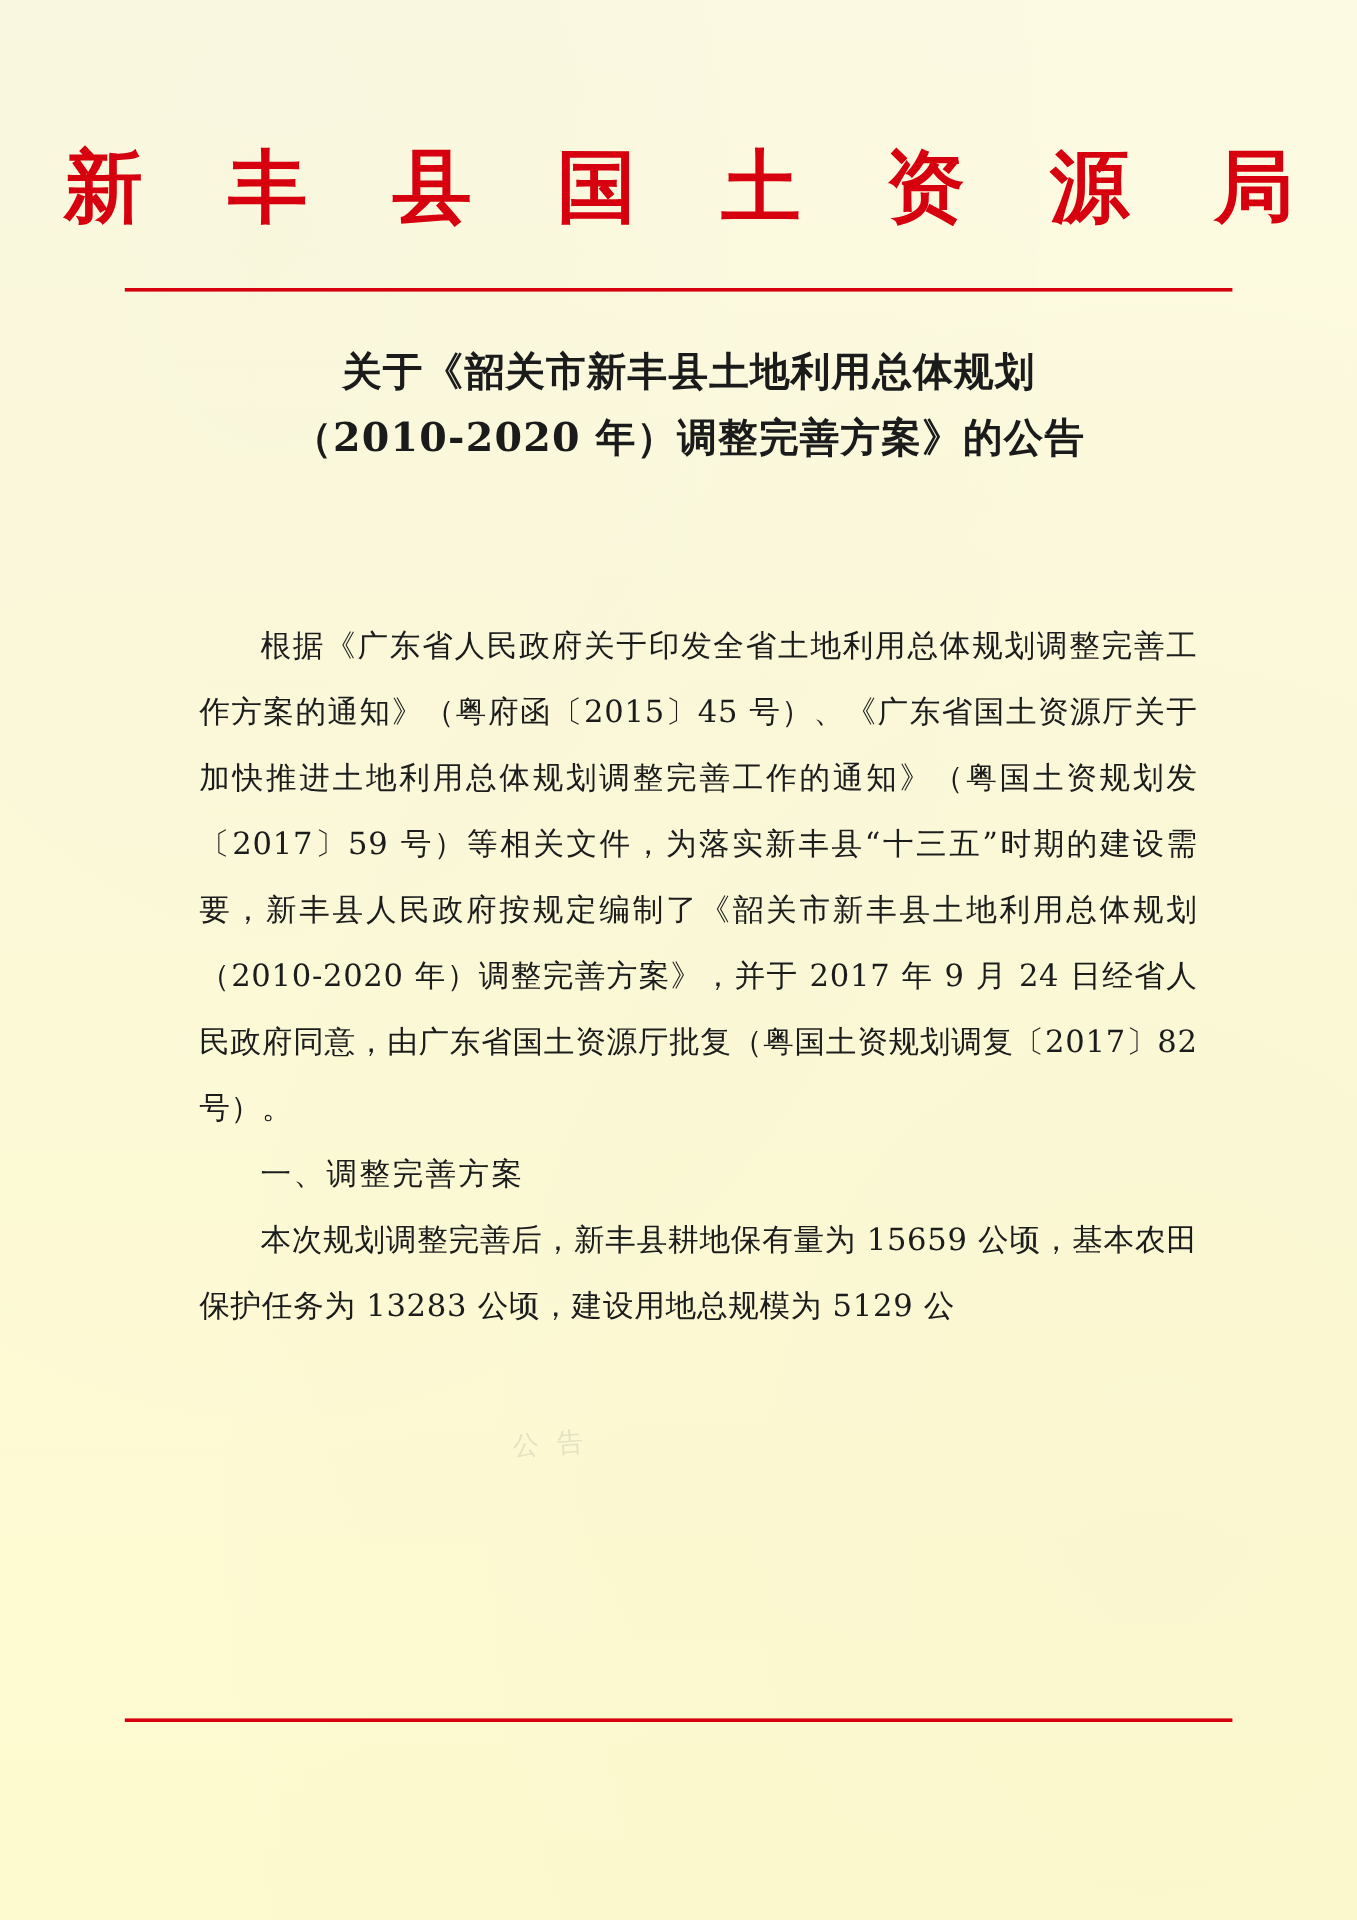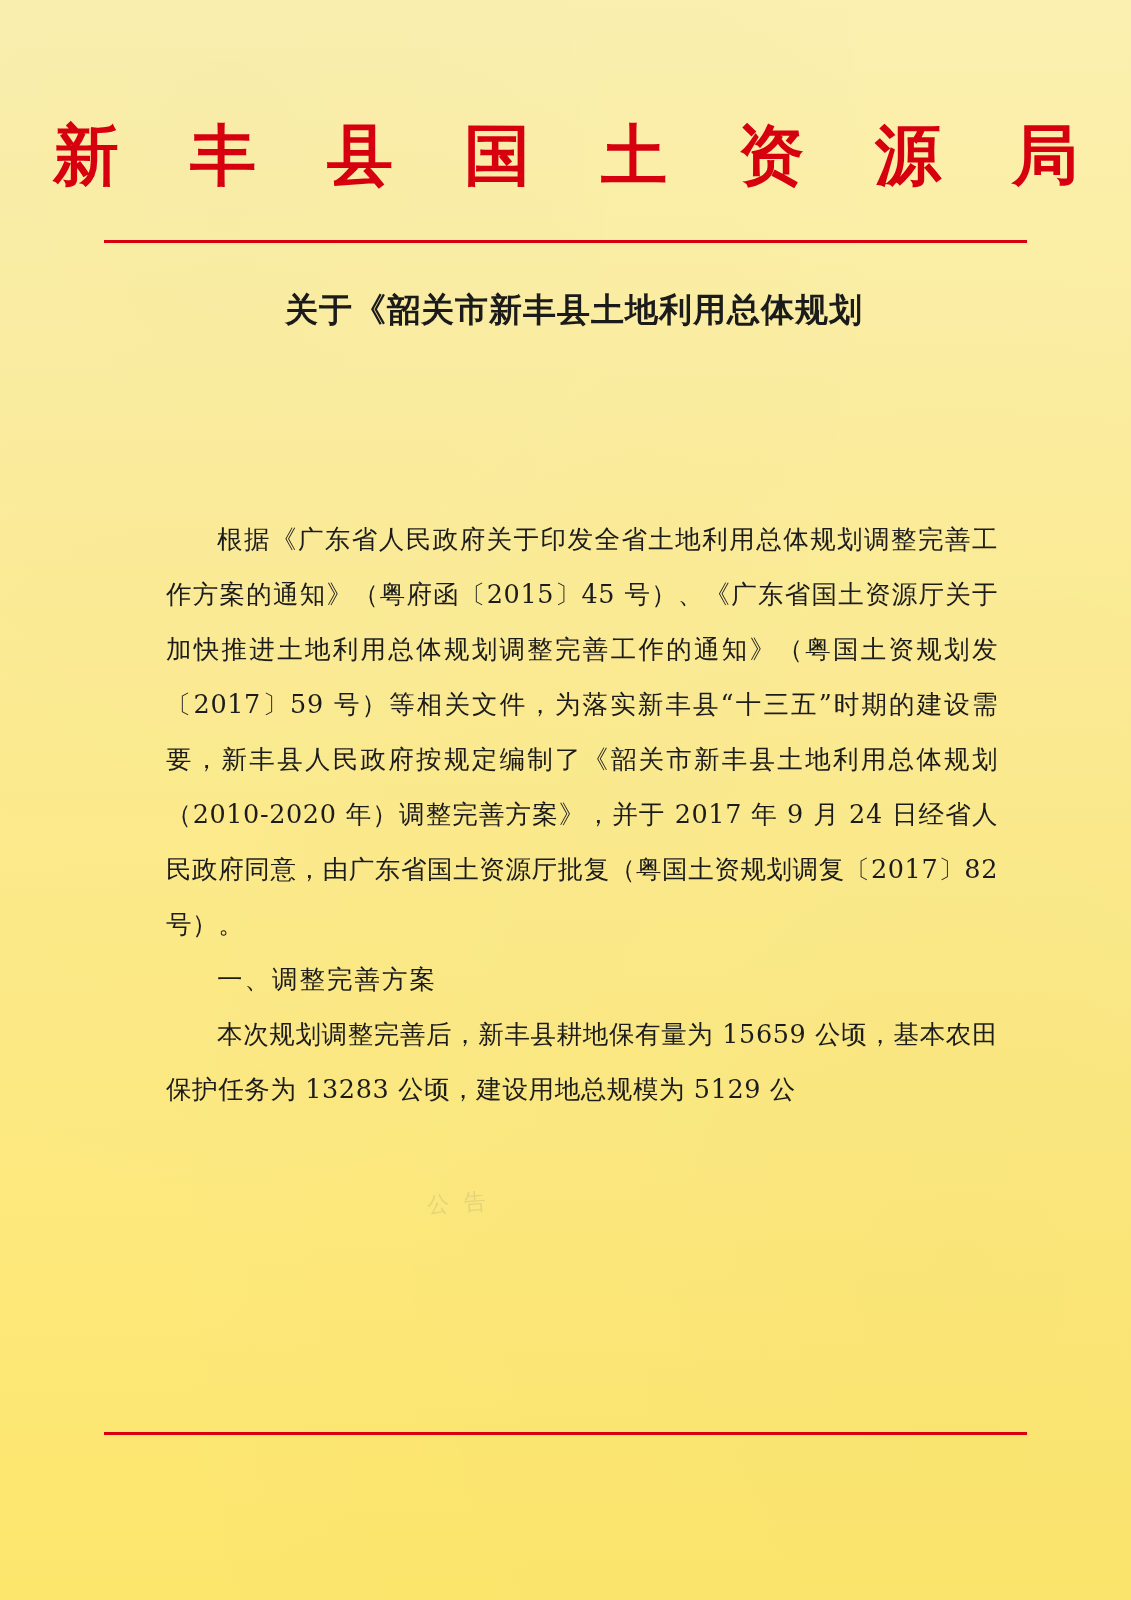--- a/index.html
+++ b/index.html
@@ -11,21 +11,21 @@
     width: 1131px;
     height: 1600px;
     position: relative;
     font-family: "DejaVu Serif", "Liberation Serif", serif;
     overflow: hidden;
   }
   
   .page {
     position: absolute;
     inset: 0;
-    background: #fde047;
+    background: #fef9c3;
   }
   .paper-noise {
     position: absolute;
     inset: 0;
     background:
       radial-gradient(ellipse at 20% 12%, rgba(0,0,0,0.012), rgba(0,0,0,0) 60%),
       radial-gradient(ellipse at 85% 80%, rgba(0,0,0,0.015), rgba(0,0,0,0) 65%),
       linear-gradient(180deg, rgba(250,250,246,0.6), rgba(255,255,255,0.2));
     pointer-events: none;
   }
@@ -114,20 +114,21 @@
   <div class="paper-noise"></div>
 
   <div class="doc-header">
     <div class="title-cn">新 丰 县 国 土 资 源 局</div>
   </div>
 
   <div class="red-rule top"></div>
 
   <div class="doc-title">
     <div>关于《韶关市新丰县土地利用总体规划</div>
+    <div>（2010-2020 年）调整完善方案》的公告</div>
   </div>
 
   <div class="body-text">
     <p>根据《广东省人民政府关于印发全省土地利用总体规划调整完善工作方案的通知》（粤府函〔2015〕45 号）、《广东省国土资源厅关于加快推进土地利用总体规划调整完善工作的通知》（粤国土资规划发〔2017〕59 号）等相关文件，为落实新丰县“十三五”时期的建设需要，新丰县人民政府按规定编制了《韶关市新丰县土地利用总体规划（2010-2020 年）调整完善方案》，并于 2017 年 9 月 24 日经省人民政府同意，由广东省国土资源厅批复（粤国土资规划调复〔2017〕82 号）。</p>
     <p class="section-heading">一、调整完善方案</p>
     <p>本次规划调整完善后，新丰县耕地保有量为 15659 公顷，基本农田保护任务为 13283 公顷，建设用地总规模为 5129 公</p>
   </div>
 
   <div class="watermark">公 告</div>
 

